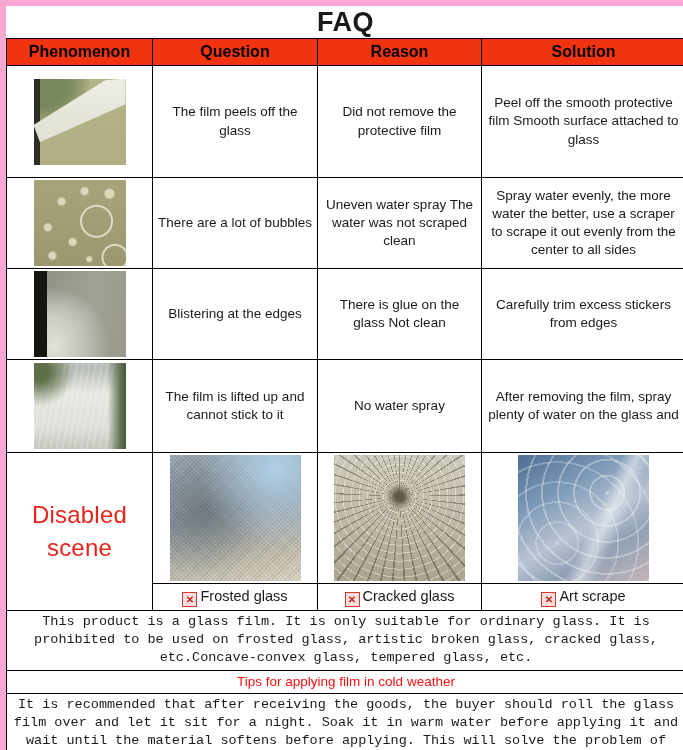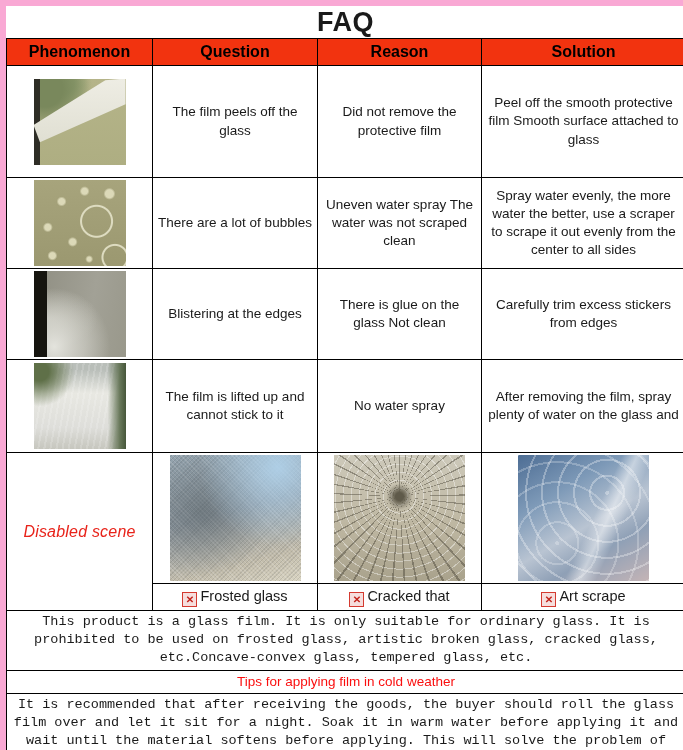--- a/index.html
+++ b/index.html
@@ -104,21 +104,21 @@
   .g3 {
     background:
       repeating-radial-gradient(circle at 68% 30%, rgba(255,255,255,.3) 0 2px, rgba(0,0,0,0) 2px 16px),
       repeating-radial-gradient(circle at 30% 70%, rgba(255,255,255,.24) 0 2px, rgba(0,0,0,0) 2px 20px),
       linear-gradient(115deg, rgba(255,255,255,0) 55%, rgba(255,255,255,.5) 63%, rgba(255,255,255,0) 72%),
       linear-gradient(150deg, #4d6d94 0%, #7e9ab8 30%, #b9c4d2 55%, #8fa0b6 72%, #c4b4b6 100%);
   }
 
   td.disabled-cell {
     color:var(--accent_red, #e8231a);
-    font-size:16px; letter-spacing:0.2px;font-style:italic;
+    font-size:24px; letter-spacing:0.2px;
   }
   tr.glabels { height:26px; }
   tr.glabels td { font-size:14.5px; padding:3px 10px; }
   .xbox {
     display:inline-block; width:13px; height:13px;
     border:1px solid #d43a30; background:#f6dedd;
     color:#c2221a; font-size:10px; line-height:13px; text-align:center;
     font-weight:bold; margin-right:3px; vertical-align:-2px;
   }
   td.note { padding:6px 9px; line-height:1.5; font-size:13.5px;font-family:Liberation Mono, monospace; }
@@ -195,21 +195,21 @@
       <td class="photo-cell">
         <div class="photo bigphoto g3"></div>
       </td>
     </tr>
 
     <tr class="glabels">
       <td>
         <span class="xbox">✕</span><span>Frosted glass</span>
       </td>
       <td>
-        <span class="xbox">✕</span><span>Cracked that</span>
+        <span class="xbox">✕</span><span>Cracked glass</span>
       </td>
       <td>
         <span class="xbox">✕</span><span>Art scrape</span>
       </td>
     </tr>
 
     <tr>
       <td colspan="4" class="note">This product is a glass film. It is only suitable for ordinary glass. It is prohibited to be used on frosted glass, artistic broken glass, cracked glass, etc.Concave-convex glass, tempered glass, etc.</td>
     </tr>
 

